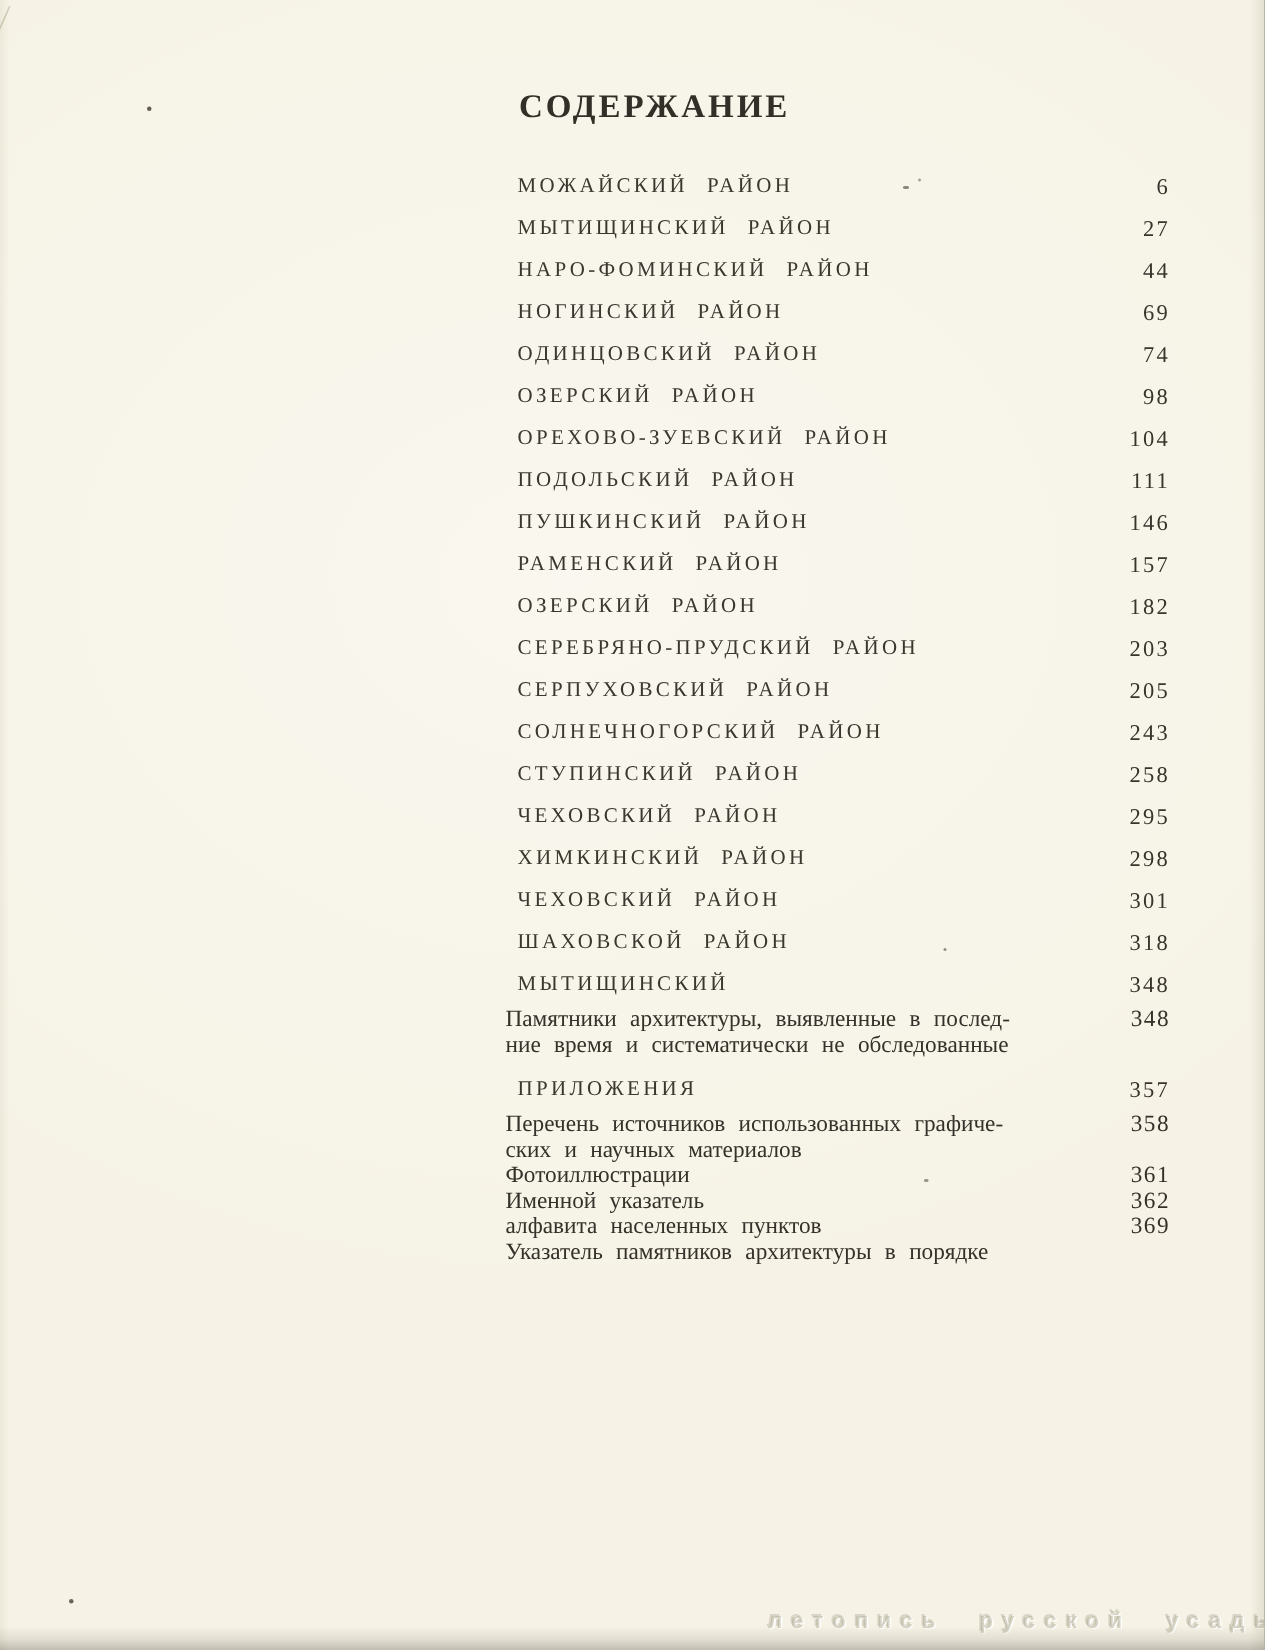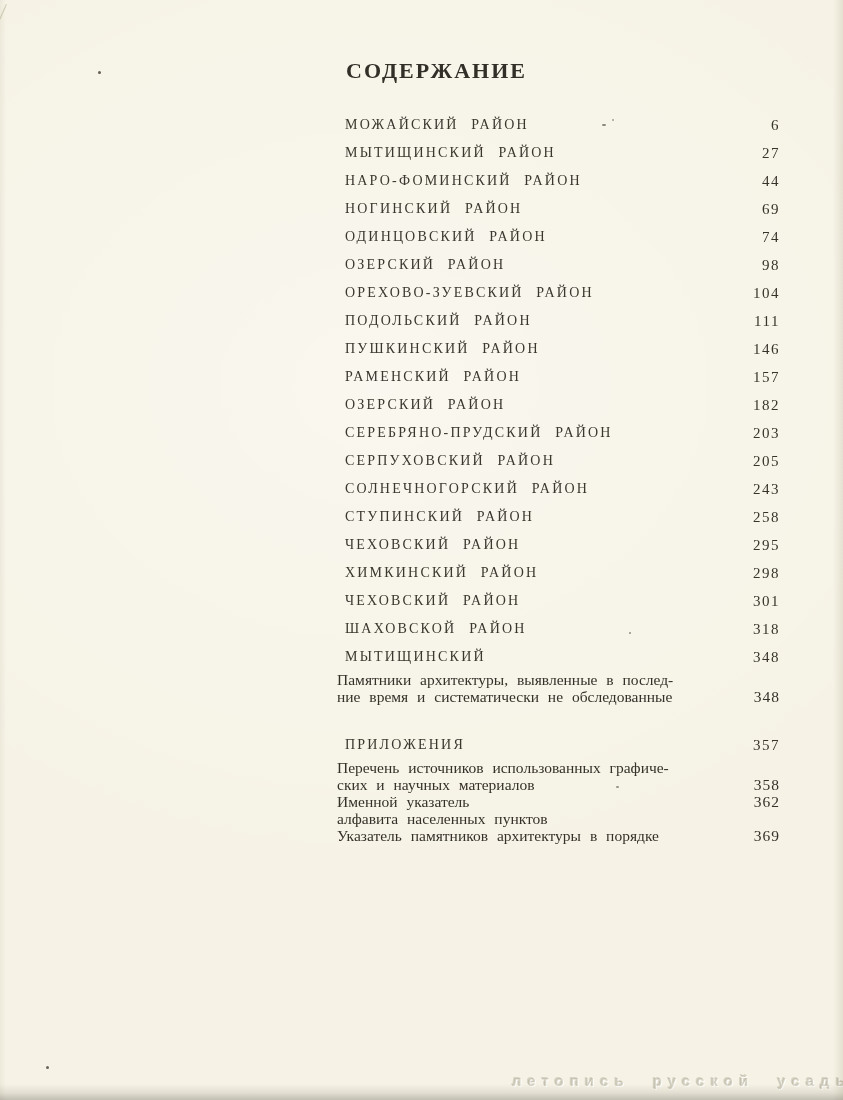--- a/index.html
+++ b/index.html
@@ -22,36 +22,36 @@
     background:linear-gradient(to right, rgba(150,138,108,0.10), rgba(150,138,108,0));}
 
   .title{
     position:absolute;left:346px;top:58px;
     margin:0;
     font-size:22px;font-weight:bold;letter-spacing:2px;word-spacing:4px;
     color:#322f28;
   }
 
   .toc{position:absolute;left:337px;top:111px;width:443px;}
-  .row{display:flex;justify-content:space-between;align-items:flex-end;}
+  .row{display:flex;justify-content:space-between;align-items:flex-start;}
   .row .lbl{flex:1 1 auto;}
   .row .pg{flex:0 0 auto;text-align:right;padding-left:10px;}
 
   .row.caps{height:28px;align-items:center;gap:11px;}
   .row.caps .lbl{
     font-size:14px;line-height:28px;letter-spacing:2.2px;word-spacing:7px;
     padding-left:8px;white-space:nowrap;color:#3b372f;
   }
   .row.caps .pg{font-size:15px;line-height:28px;letter-spacing:1.5px;color:#38342c;}
 
   .row.lower{font-size:15.5px;line-height:17px;word-spacing:5px;color:#35312a;}
   .row.lower .ln{display:block;}
   .row.lower .pg{font-size:15.5px;line-height:17px;letter-spacing:1px;}
 
-  .gap-prilozheniya{margin-top:26px;}
+  .gap-prilozheniya{margin-top:8px;}
 
   .watermark{
     position:absolute;left:512px;top:1072px;width:330px;
     font-family:"Liberation Sans","DejaVu Sans",sans-serif;
     font-size:15px;font-weight:bold;
     letter-spacing:6px;word-spacing:13px;white-space:nowrap;
     color:rgba(168,163,140,0.45);
     text-shadow:1px 1px 0 rgba(255,255,255,0.85), -1px -1px 0 rgba(130,125,105,0.25);
   }
 
@@ -170,20 +170,24 @@
     </div>
 
     <div class="row lower">
       <span class="lbl">
         <span class="ln">Перечень источников использованных графиче-</span>
         <span class="ln">ских и научных материалов</span>
       </span>
       <span class="pg">358</span>
     </div>
 
+    <div class="row lower">
+      <span class="lbl">Фотоиллюстрации</span>
+      <span class="pg">361</span>
+    </div>
 
     <div class="row lower">
       <span class="lbl">Именной указатель</span>
       <span class="pg">362</span>
     </div>
 
     <div class="row lower">
       <span class="lbl">
         <span class="ln">алфавита населенных пунктов</span>
         <span class="ln">Указатель памятников архитектуры в порядке</span>

